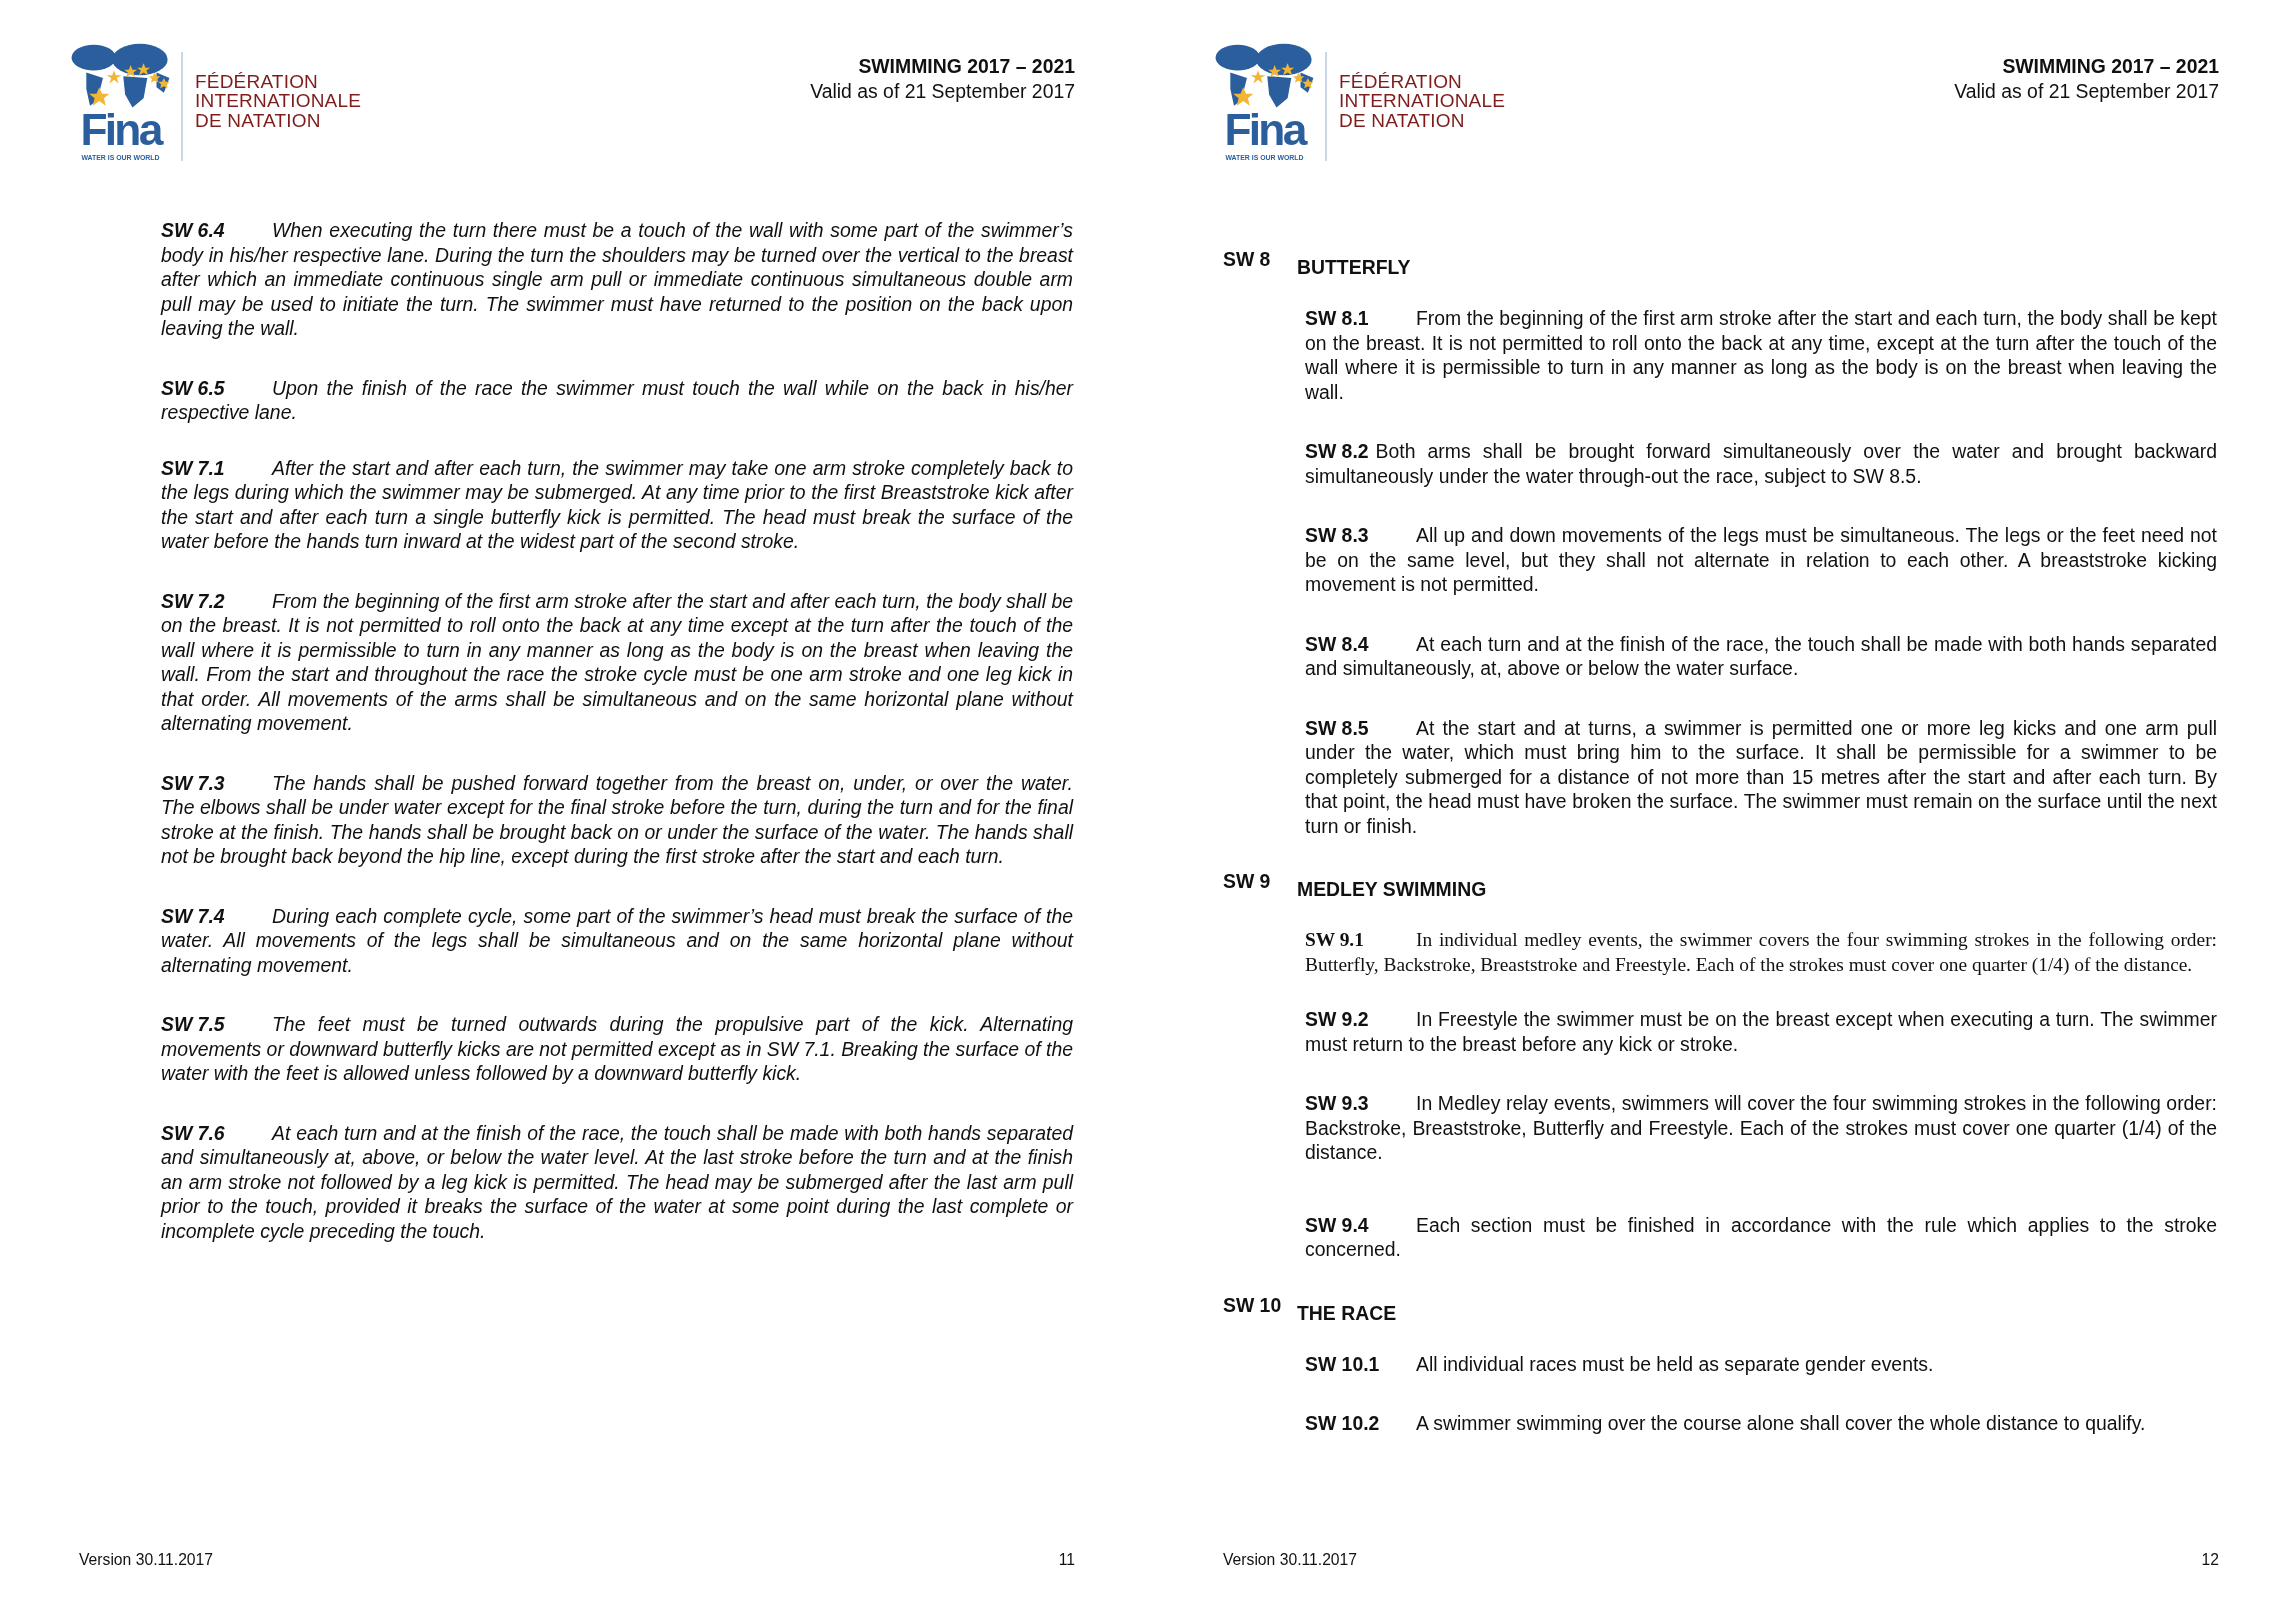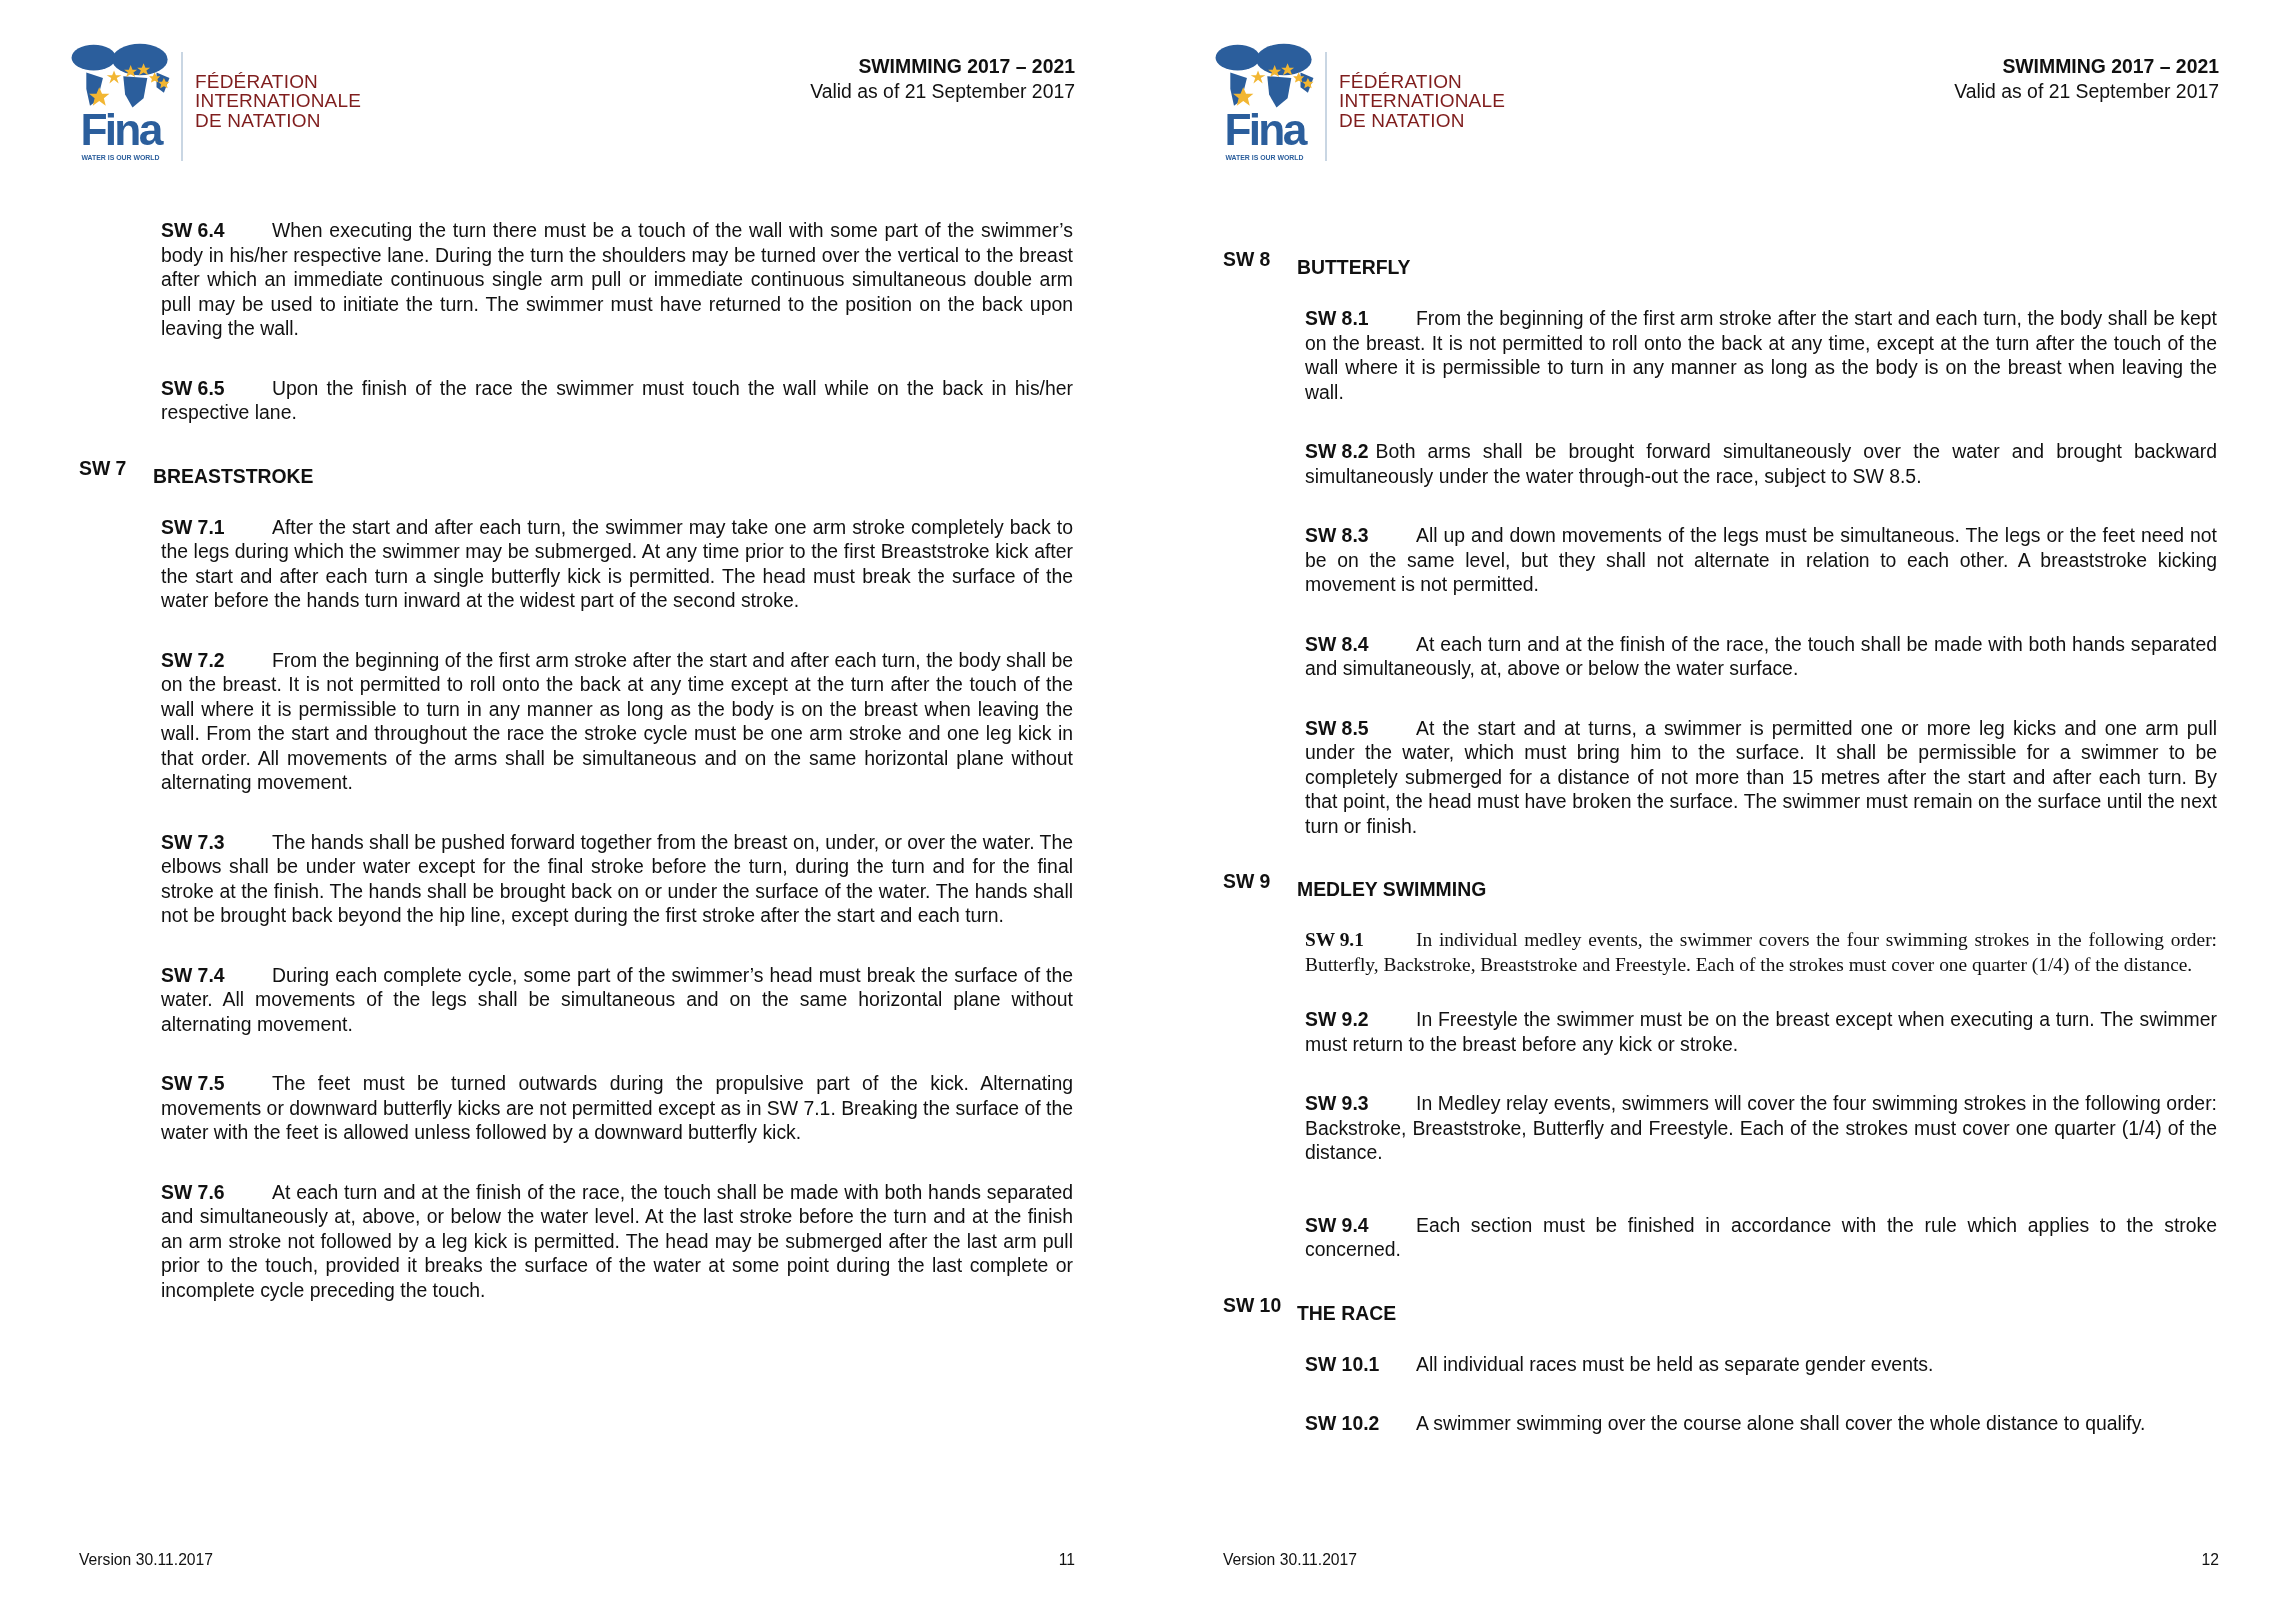--- a/index.html
+++ b/index.html
@@ -50,27 +50,23 @@
     <div class="logo-text">
       <div>FÉDÉRATION</div>
       <div>INTERNATIONALE</div>
       <div>DE NATATION</div>
     </div>
   </div>
   <div class="hdr">
     <div class="t1">SWIMMING 2017 – 2021</div>
     <div>Valid as of 21 September 2017</div>
   </div>
-  <div class="content" id="content-0" style="top:218px;">
+  <div class="content" id="content-0" style="top:218px;font-style:italic;">
       <div class="para" style="margin-top: 0px;"><span class="pnum">SW 6.4</span><span>When executing the turn there must be a touch of the wall with some part of the swimmer’s body in his/her respective lane. During the turn the shoulders may be turned over the vertical to the breast after which an immediate continuous single arm pull or immediate continuous simultaneous double arm pull may be used to initiate the turn. The swimmer must have returned to the position on the back upon leaving the wall.</span></div>
       <div class="para" style="margin-top: 35px;"><span class="pnum">SW 6.5</span><span>Upon the finish of the race the swimmer must touch the wall while on the back in his/her respective lane.</span></div>
-      <div class="section-title" style="margin-top: 31px;">
-        <span class="num">SW 7</span>
-        <span class="txt">BREASTSTROKE</span>
-      </div>
       <div class="para" style="margin-top: 31px;"><span class="pnum">SW 7.1</span><span>After the start and after each turn, the swimmer may take one arm stroke completely back to the legs during which the swimmer may be submerged. At any time prior to the first Breaststroke kick after the start and after each turn a single butterfly kick is permitted. The head must break the surface of the water before the hands turn inward at the widest part of the second stroke.</span></div>
       <div class="para" style="margin-top: 35px;"><span class="pnum">SW 7.2</span><span>From the beginning of the first arm stroke after the start and after each turn, the body shall be on the breast. It is not permitted to roll onto the back at any time except at the turn after the touch of the wall where it is permissible to turn in any manner as long as the body is on the breast when leaving the wall. From the start and throughout the race the stroke cycle must be one arm stroke and one leg kick in that order. All movements of the arms shall be simultaneous and on the same horizontal plane without alternating movement.</span></div>
       <div class="para" style="margin-top: 35px;"><span class="pnum">SW 7.3</span><span>The hands shall be pushed forward together from the breast on, under, or over the water. The elbows shall be under water except for the final stroke before the turn, during the turn and for the final stroke at the finish. The hands shall be brought back on or under the surface of the water. The hands shall not be brought back beyond the hip line, except during the first stroke after the start and each turn.</span></div>
       <div class="para" style="margin-top: 35px;"><span class="pnum">SW 7.4</span><span>During each complete cycle, some part of the swimmer’s head must break the surface of the water.    All movements of the legs shall be simultaneous and on the same horizontal plane without alternating movement.</span></div>
       <div class="para" style="margin-top: 35px;"><span class="pnum">SW 7.5</span><span>The feet must be turned outwards during the propulsive part of the kick.  Alternating movements or downward butterfly kicks are not permitted except as in SW 7.1.  Breaking the surface of the water with the feet is allowed unless followed by a downward butterfly kick.</span></div>
       <div class="para" style="margin-top: 35px;"><span class="pnum">SW 7.6</span><span>At each turn and at the finish of the race, the touch shall be made with both hands separated and simultaneously at, above, or below the water level. At the last stroke before the turn and at the finish an arm stroke not followed by a leg kick is permitted. The head may be submerged after the last arm pull prior to the touch, provided it breaks the surface of the water at some point during the last complete or incomplete cycle preceding the touch.</span></div>
     </div>
   <div class="footer">
     <span class="ver">Version 30.11.2017</span>
     <span class="pg">11</span>

